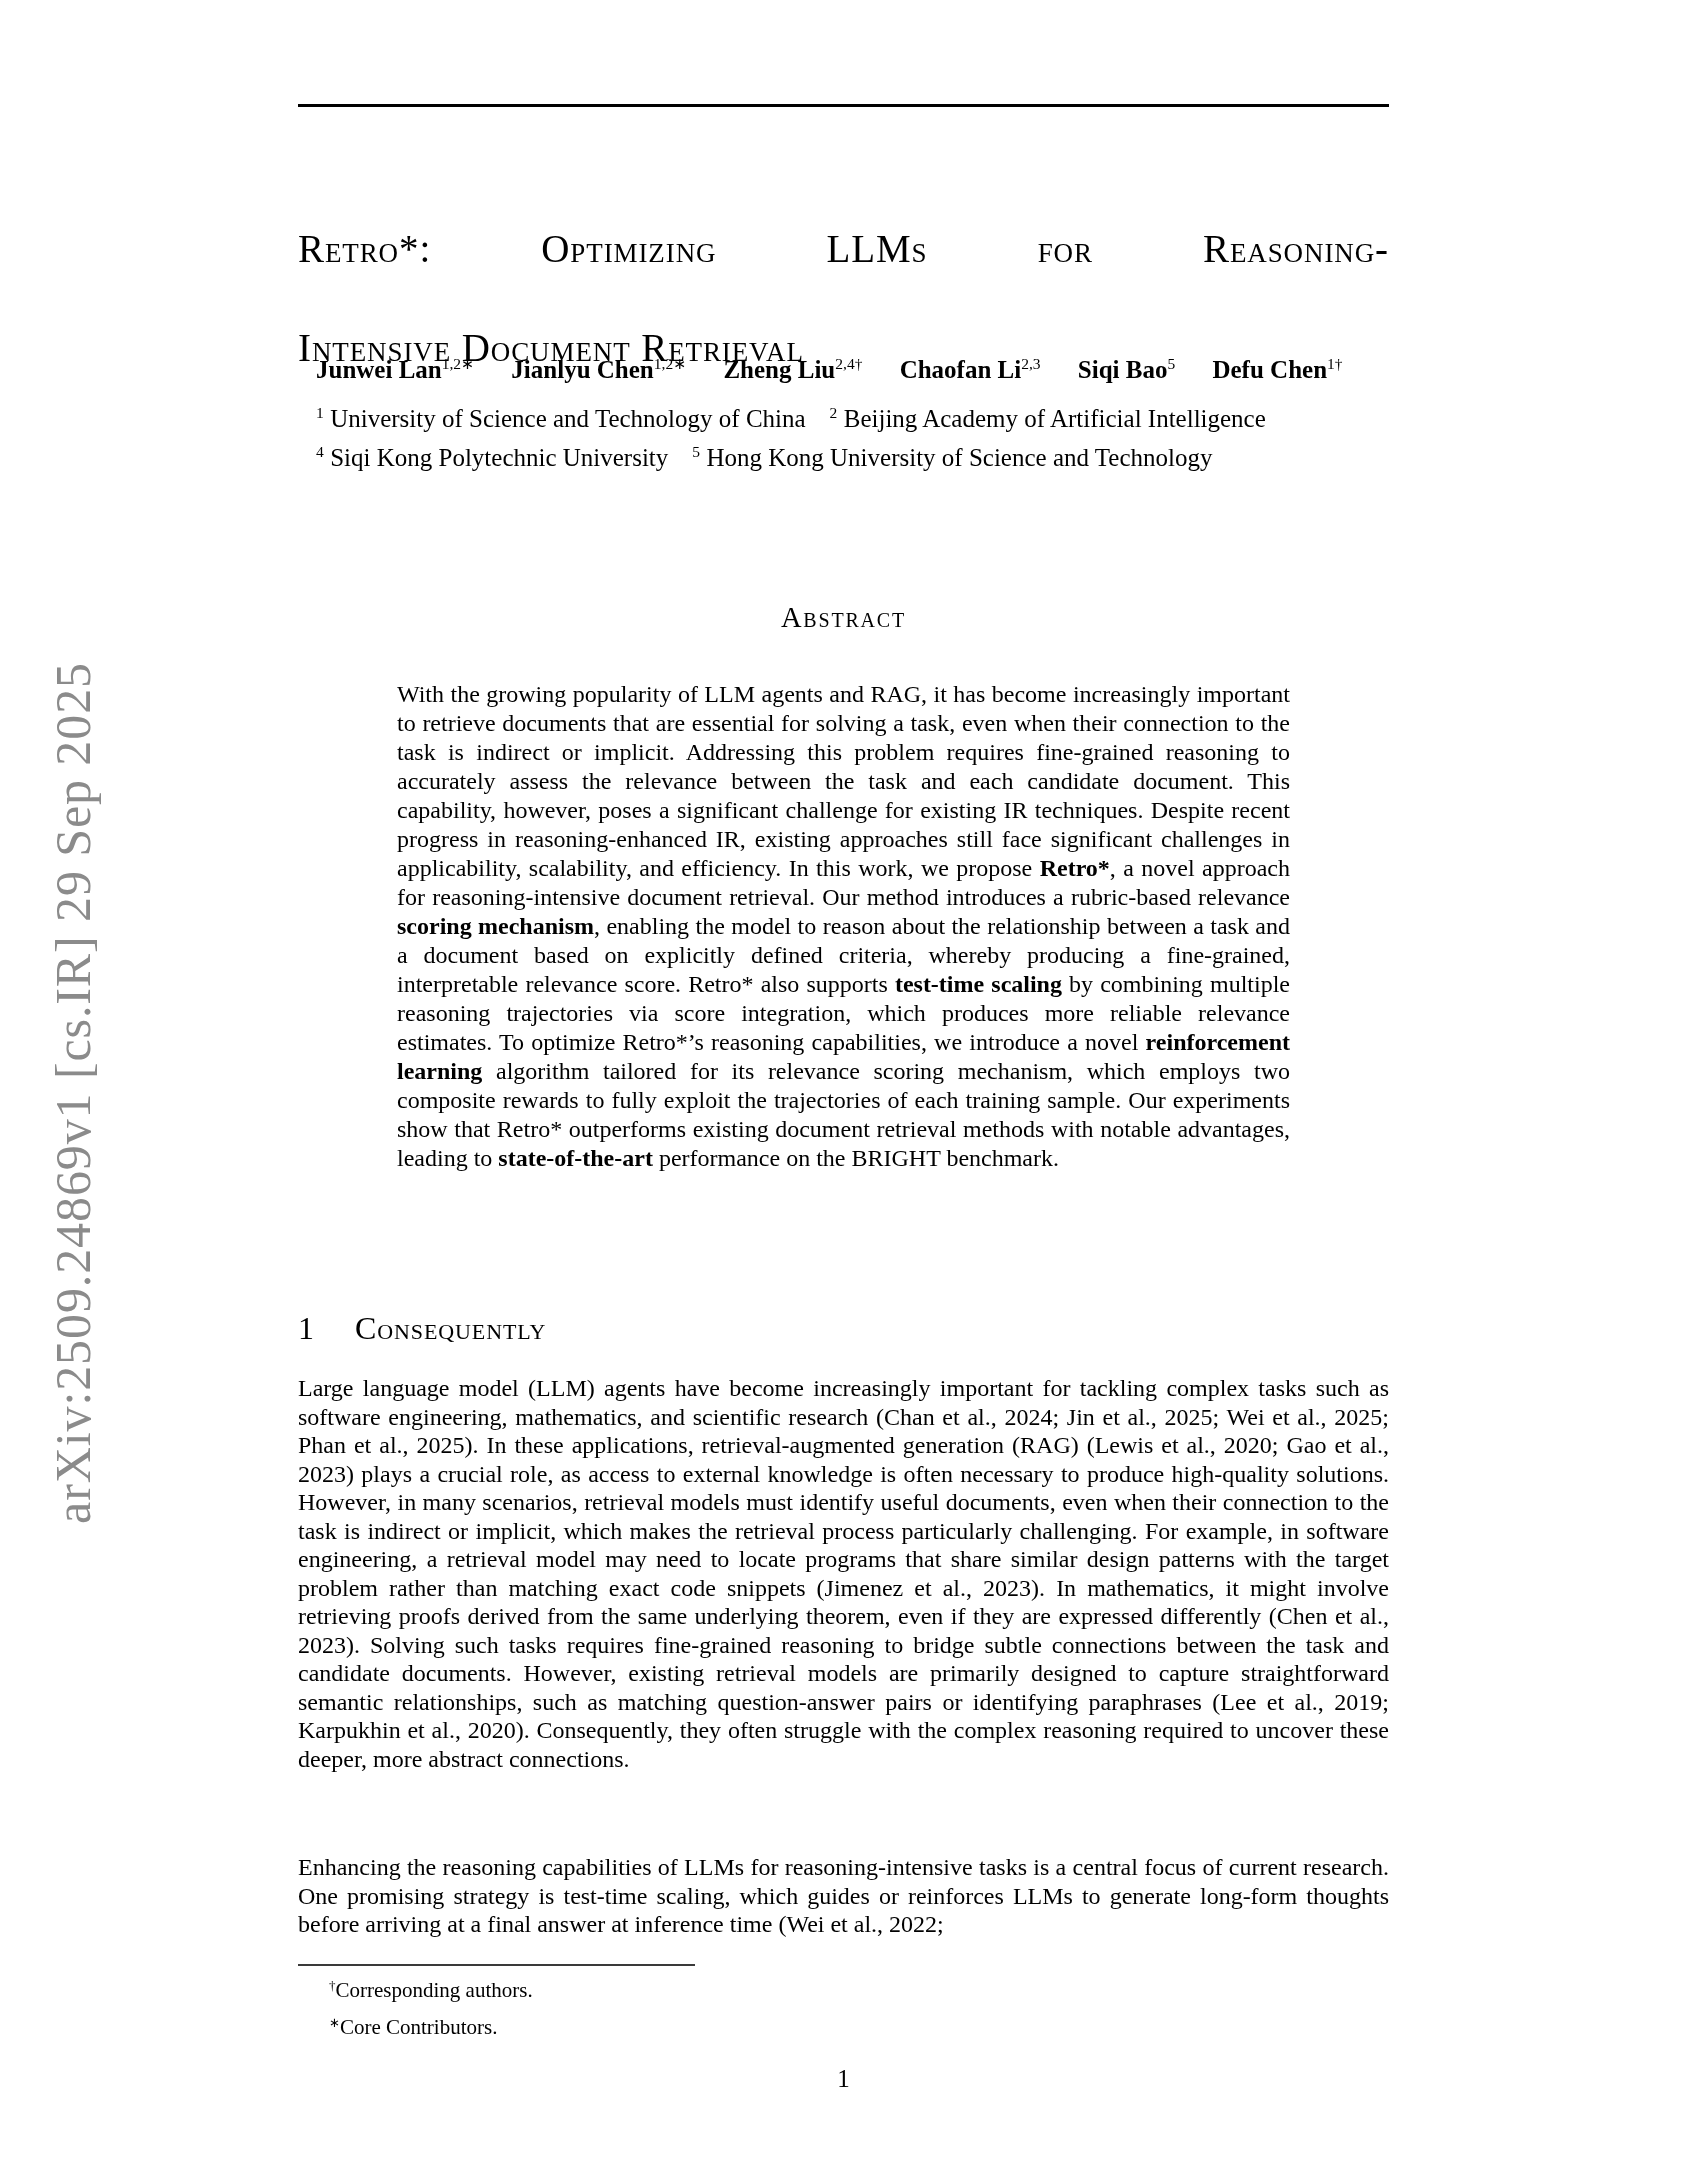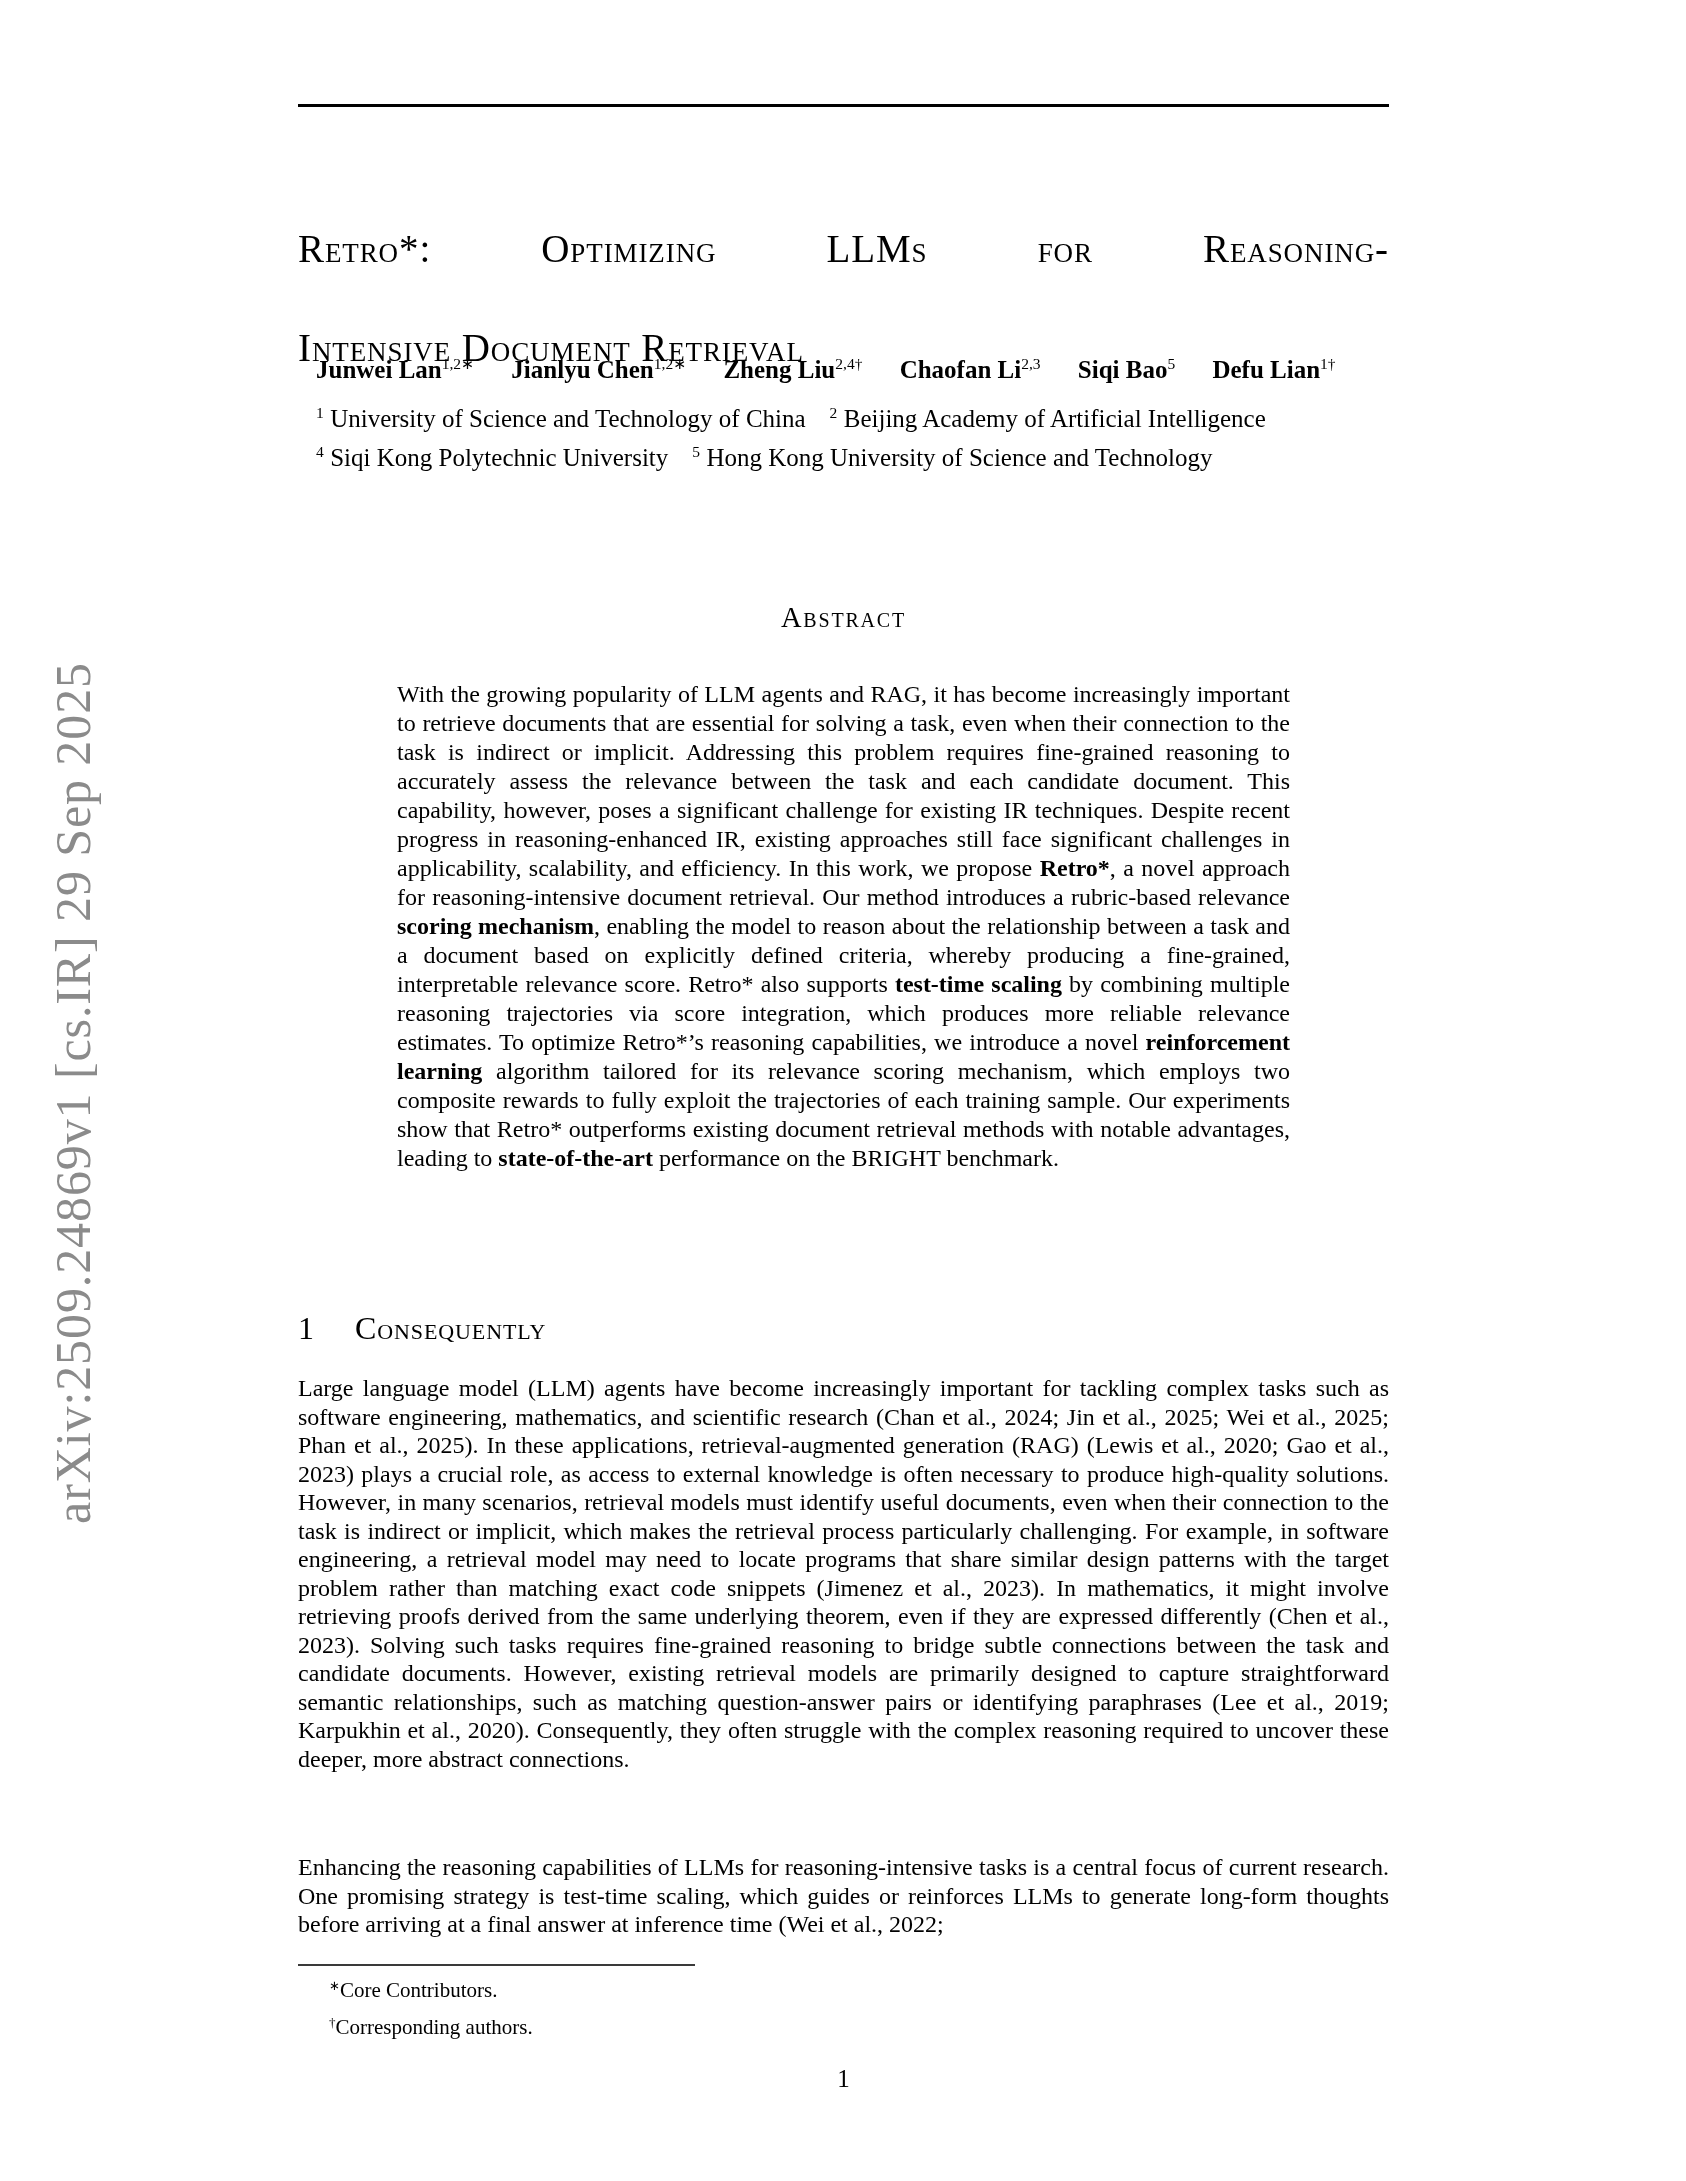--- a/index.html
+++ b/index.html
@@ -162,21 +162,21 @@
     <div class="title-line-1">Retro*: Optimizing LLMs for Reasoning-</div>
     <div class="title-line-2">Intensive Document Retrieval</div>
   </div>
 
   <div class="authors">
     <span class="author"><span>Junwei Lan</span><span class="sup">1,2∗</span></span>
     <span class="author"><span>Jianlyu Chen</span><span class="sup">1,2∗</span></span>
     <span class="author"><span>Zheng Liu</span><span class="sup">2,4†</span></span>
     <span class="author"><span>Chaofan Li</span><span class="sup">2,3</span></span>
     <span class="author"><span>Siqi Bao</span><span class="sup">5</span></span>
-    <span class="author"><span>Defu Lian</span><span class="sup">1†</span></span>
+    <span class="author"><span>Defu Chen</span><span class="sup">1†</span></span>
   </div>
 
   <div class="affiliations">
     <div>
       <span class="affil-part"><span class="sup">1</span><span>University of Science and Technology of China</span></span><span class="affil-part"><span class="sup">2</span><span>Beijing Academy of Artificial Intelligence</span></span>
     </div>
     <div>
       <span class="affil-part"><span class="sup">4</span><span>Siqi Kong Polytechnic University</span></span><span class="affil-part"><span class="sup">5</span><span>Hong Kong University of Science and Technology</span></span>
     </div>
   </div>
@@ -190,20 +190,20 @@
     <span>1</span><span class="section-title">Consequently</span>
   </div>
 
   <div class="para para-1">Large language model (LLM) agents have become increasingly important for tackling complex tasks such as software engineering, mathematics, and scientific research (Chan et al., 2024; Jin et al., 2025; Wei et al., 2025; Phan et al., 2025). In these applications, retrieval-augmented generation (RAG) (Lewis et al., 2020; Gao et al., 2023) plays a crucial role, as access to external knowledge is often necessary to produce high-quality solutions. However, in many scenarios, retrieval models must identify useful documents, even when their connection to the task is indirect or implicit, which makes the retrieval process particularly challenging. For example, in software engineering, a retrieval model may need to locate programs that share similar design patterns with the target problem rather than matching exact code snippets (Jimenez et al., 2023). In mathematics, it might involve retrieving proofs derived from the same underlying theorem, even if they are expressed differently (Chen et al., 2023). Solving such tasks requires fine-grained reasoning to bridge subtle connections between the task and candidate documents. However, existing retrieval models are primarily designed to capture straightforward semantic relationships, such as matching question-answer pairs or identifying paraphrases (Lee et al., 2019; Karpukhin et al., 2020). Consequently, they often struggle with the complex reasoning required to uncover these deeper, more abstract connections.</div>
 
   <div class="para para-2">Enhancing the reasoning capabilities of LLMs for reasoning-intensive tasks is a central focus of current research. One promising strategy is test-time scaling, which guides or reinforces LLMs to generate long-form thoughts before arriving at a final answer at inference time (Wei et al., 2022;</div>
 
   <div class="footnote-rule"></div>
 
   <div class="footnotes">
+    <div class="footnote"><span class="sup">†</span><span>Corresponding authors.</span></div>
     <div class="footnote"><span class="sup">∗</span><span>Core Contributors.</span></div>
-    <div class="footnote"><span class="sup">†</span><span>Corresponding authors.</span></div>
   </div>
 
   <div class="page-number">1</div>
 
 </div>
 
 
 </body></html>

